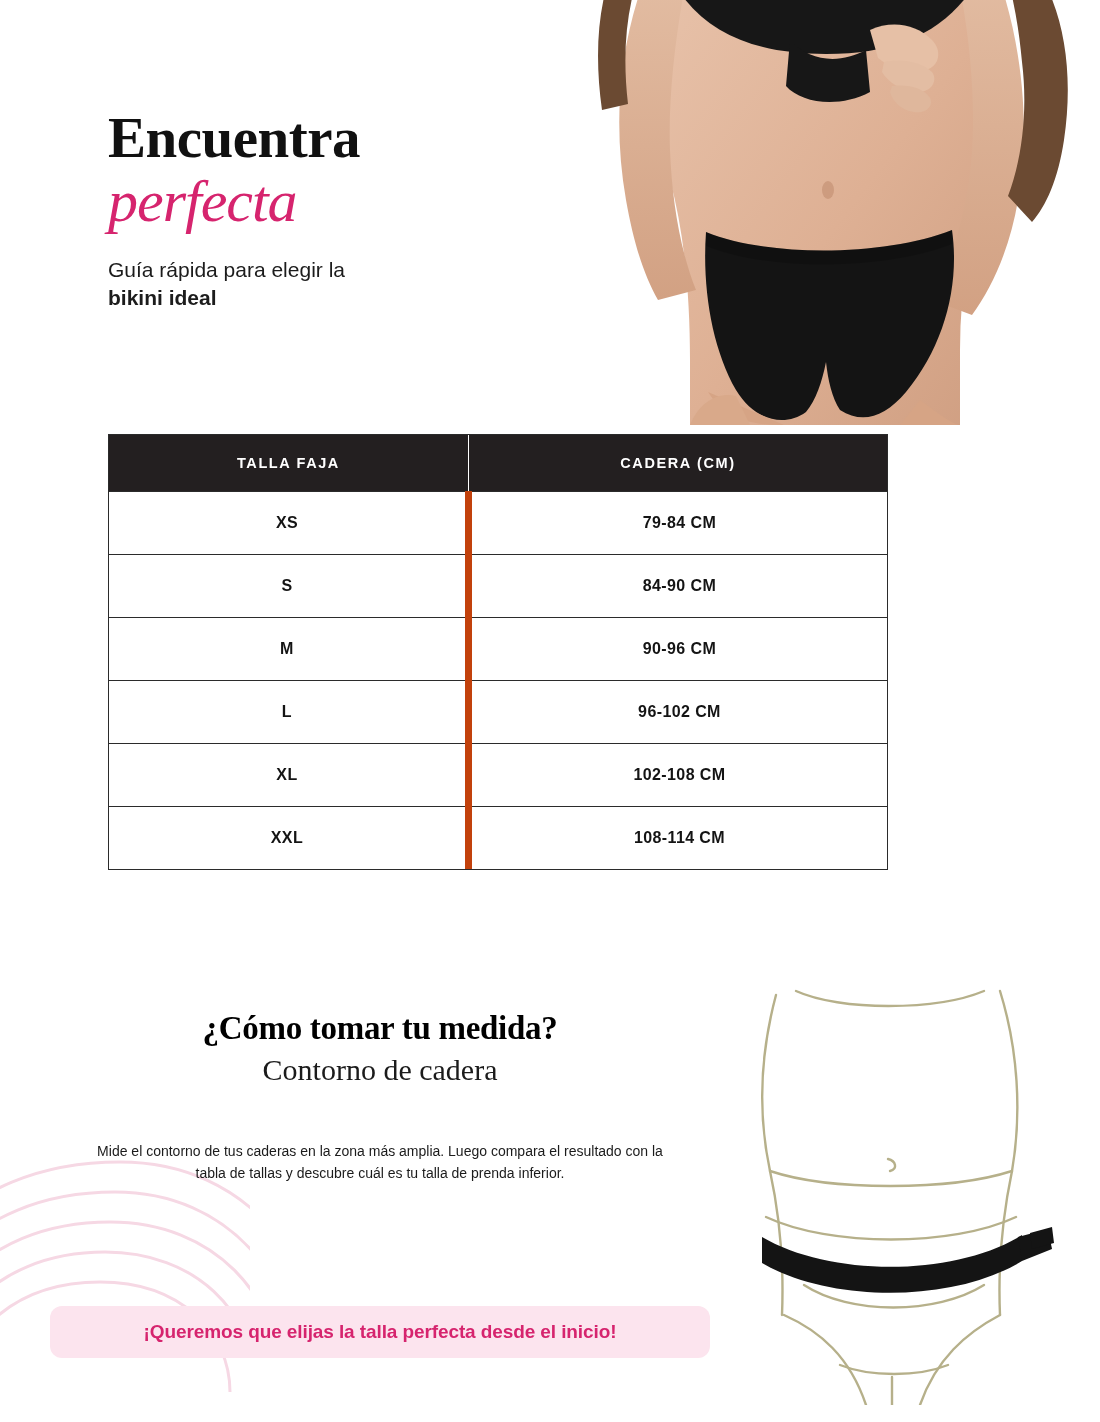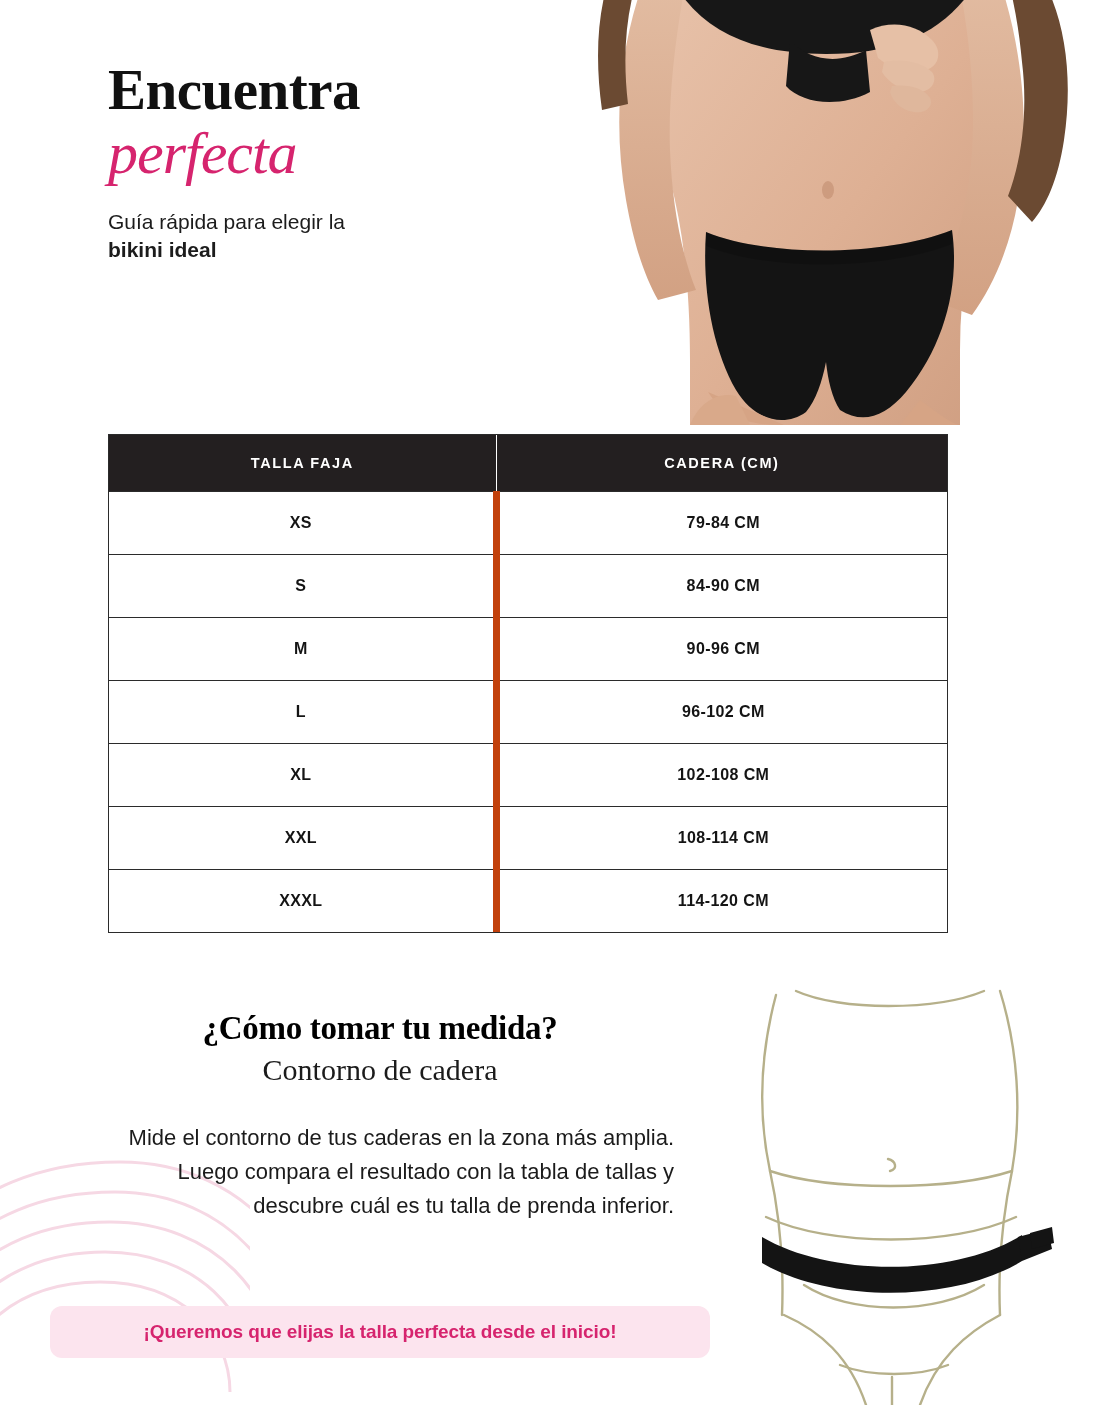--- a/index.html
+++ b/index.html
@@ -46,20 +46,21 @@
     top: 62px;
     width: 470px;
   }
   .headline h1 {
     font-family: "Liberation Serif", serif;
     font-weight: 700;
     font-size: 57px;
     line-height: 0.99;
     letter-spacing: -0.5px;
     color: #111111;
+    margin-top: 48px;
   }
   .headline .script {
     font-family: "Liberation Serif", serif;
     font-style: italic;
     font-weight: 400;
     font-size: 60px;
     line-height: 1.12;
     color: #d6246e;
     margin-top: 2px;
     letter-spacing: -1px;
@@ -70,21 +71,21 @@
     line-height: 1.35;
     color: #1c1c1c;
   }
   .sub b { font-weight: 700; }
 
   
   .table {
     position: absolute;
     left: 108px;
     top: 434px;
-    width: 840px;
+    width: 780px;
     border: 1px solid #2b2b2b;
     border-collapse: collapse;
   }
   .table table { width: 100%; border-collapse: collapse; }
   .table thead th {
     background: #231f20;
     color: #ffffff;
     font-size: 14.5px;
     font-weight: 700;
     letter-spacing: 1.6px;
@@ -119,26 +120,25 @@
     letter-spacing: -0.3px;
   }
   .howto h3 {
     font-family: "Liberation Serif", serif;
     font-weight: 400;
     font-size: 30px;
     color: #1b1b1b;
     margin-top: 6px;
   }
   .howto p {
-    margin-top: 34px;
-    font-size: 22px;
+    margin-top: 54px;
+    font-size: 14px;
     line-height: 1.55;
     color: #1b1b1b;
     padding: 0 26px;
-    text-align: right;
   }
 
   .banner {
     position: absolute;
     left: 50px;
     top: 1306px;
     width: 660px;
     background: #fce4ee;
     border-radius: 12px;
     text-align: center;
@@ -264,24 +264,20 @@
           <td>96-102 CM</td>
         </tr>
         <tr>
           <td class="first">XL</td>
           <td>102-108 CM</td>
         </tr>
         <tr>
           <td class="first">XXL</td>
           <td>108-114 CM</td>
         </tr>
-        <tr>
-          <td class="first">XXXL</td>
-          <td>114-120 CM</td>
-        </tr>
       </tbody>
     </table>
   </div>
 
   <div class="howto">
     <h2>¿Cómo tomar tu medida?</h2>
     <h3>Contorno de cadera</h3>
     <p>Mide el contorno de tus caderas en la zona más amplia. Luego compara el resultado con la tabla de tallas y descubre cuál es tu talla de prenda inferior.</p>
   </div>
 

